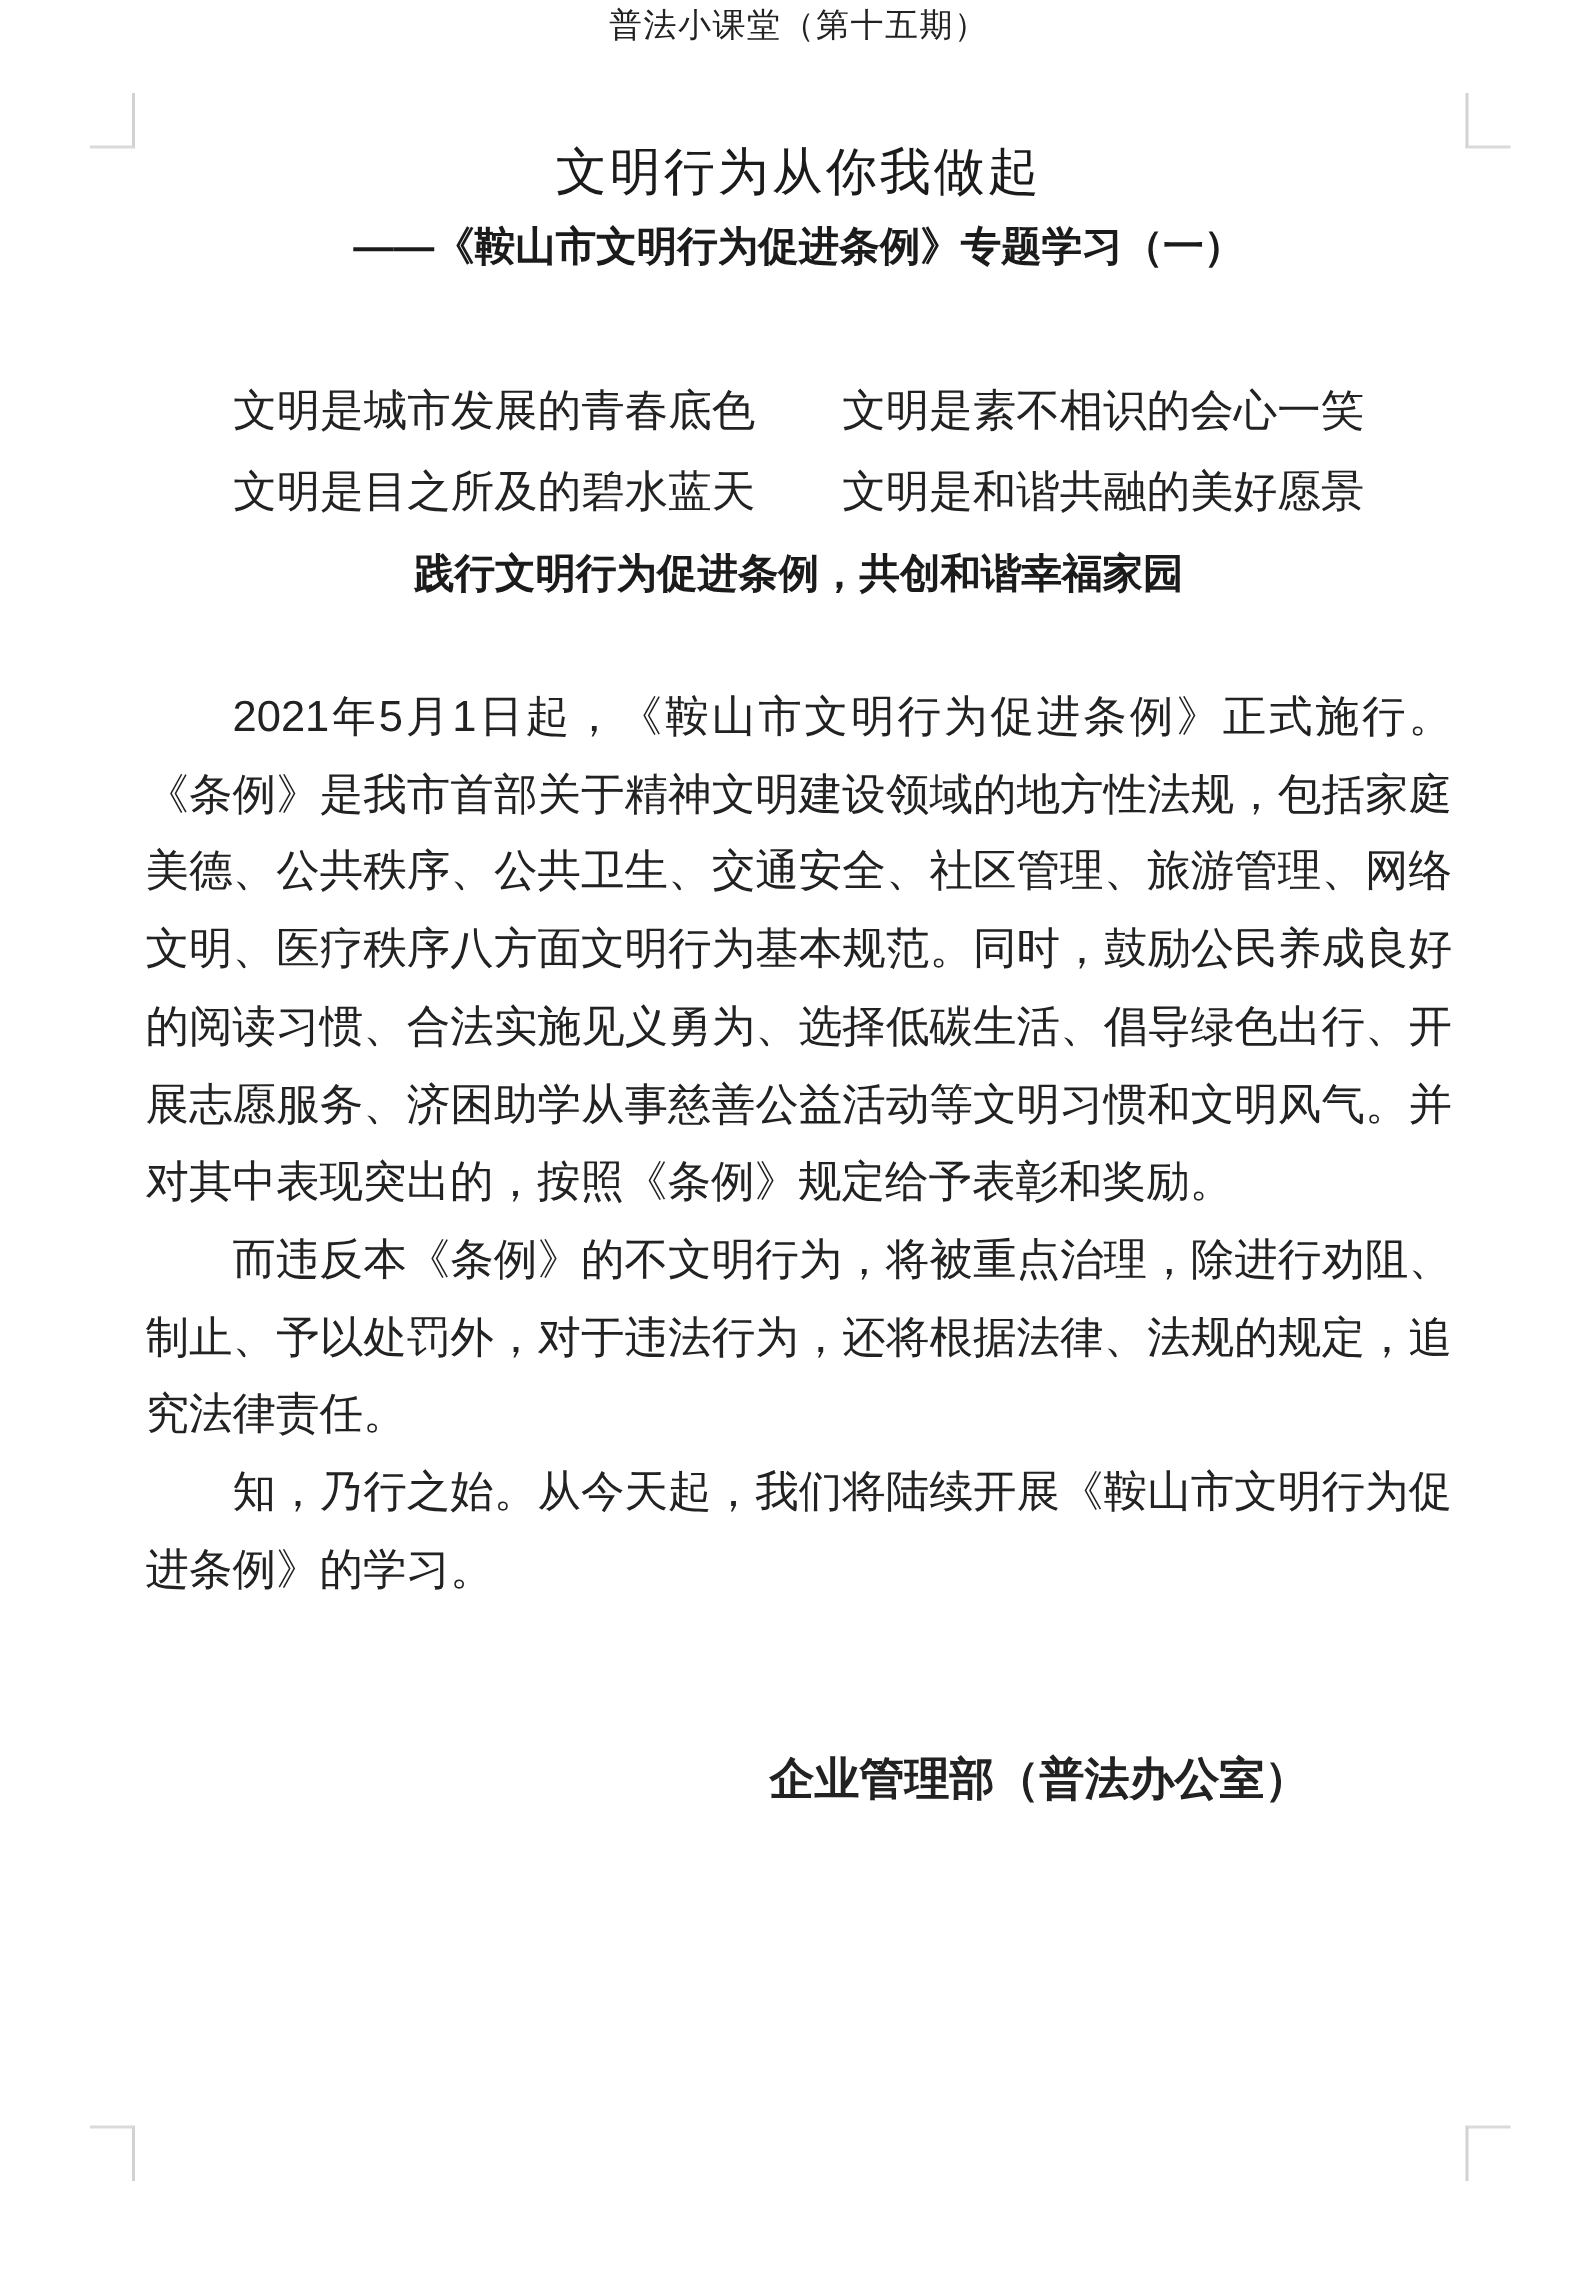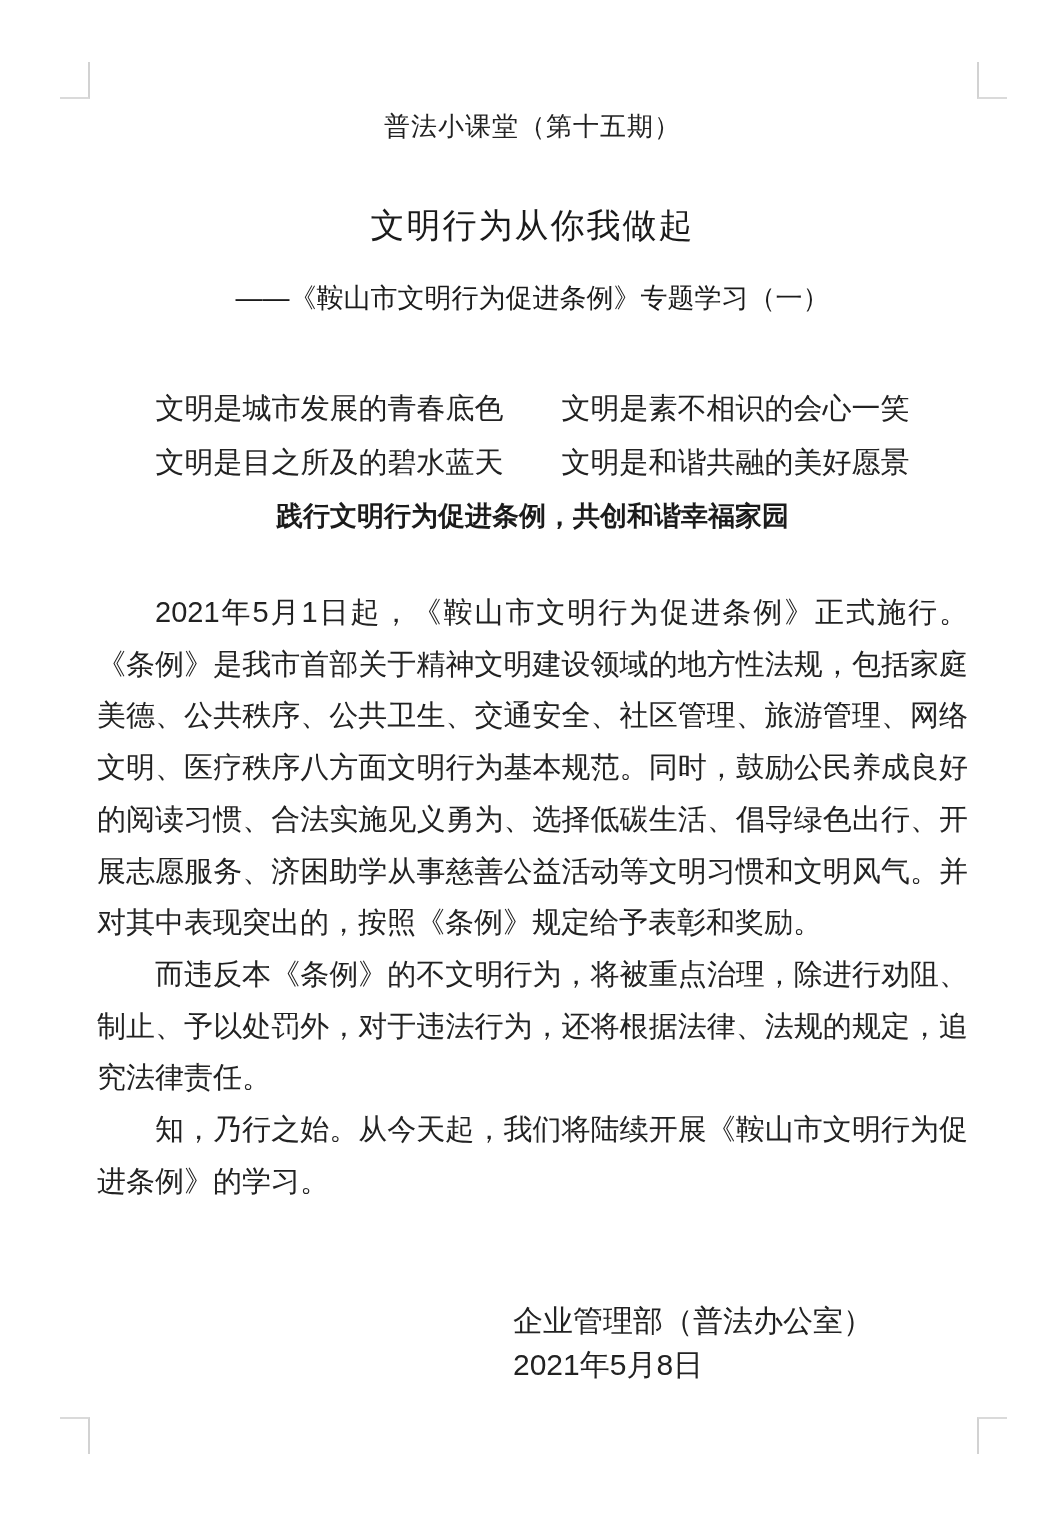--- a/index.html
+++ b/index.html
@@ -26,42 +26,41 @@
   .corner.tl { left: 60px;  top: 62px;   border-right: 2px solid #d2d2d2; border-bottom: 2px solid #dadada; }
   .corner.tr { left: 977px; top: 62px;   border-left: 2px solid #d2d2d2;  border-bottom: 2px solid #dadada; }
   .corner.bl { left: 60px;  top: 1417px; border-right: 2px solid #d2d2d2; border-top: 2px solid #dadada; }
   .corner.br { left: 977px; top: 1417px; border-left: 2px solid #d2d2d2;  border-top: 2px solid #dadada; }
 
   .content {
     box-sizing: border-box;
     padding: 0 85px 0 97px;
   }
   .doc-header {
-    margin-top: 110px;
     text-align: center;
-    font-size: 26px;
+    font-size: 22px;
     line-height: 33px;
     letter-spacing: 1px;
     color: #222222;
   }
   .doc-title {
     margin: 64px 0 0 0;
     text-align: center;
     font-size: 34px;
     line-height: 36px;
     font-weight: 400;
     letter-spacing: 2px;
     color: #1b1b1b;
   }
   .doc-subtitle {
-    margin-top: 40px;
+    margin-top: 16px;
     text-align: center;
     font-size: 27px;
     line-height: 30px;
-    font-weight: 400;
+    font-weight: 700;
     color: #1b1b1b;
   }
   .epigraph {
     margin-top: 68px;
     text-align: center;
   }
   .epigraph-line {
     font-size: 29px;
     line-height: 54px;
     white-space: pre;
@@ -83,20 +82,22 @@
     text-align: justify;
     text-indent: 2em;
     color: #222222;
   }
   .signature-block {
     margin-top: 86px;
     margin-left: auto;
     margin-right: 95px; 
     width: -moz-fit-content;
     width: fit-content;
+    text-align: center;
+    font-weight: bold;
   }
   .signature {
     font-size: 30px;
     line-height: 56px;
     color: #222222;
   }
   .date {
     font-size: 30px;
     line-height: 32px;
     color: #222222;
@@ -125,16 +126,15 @@
     </div>
 
     <div class="body-text">
       <p>2021年5月1日起，《鞍山市文明行为促进条例》正式施行。《条例》是我市首部关于精神文明建设领域的地方性法规，包括家庭美德、公共秩序、公共卫生、交通安全、社区管理、旅游管理、网络文明、医疗秩序八方面文明行为基本规范。同时，鼓励公民养成良好的阅读习惯、合法实施见义勇为、选择低碳生活、倡导绿色出行、开展志愿服务、济困助学从事慈善公益活动等文明习惯和文明风气。并对其中表现突出的，按照《条例》规定给予表彰和奖励。</p>
       <p>而违反本《条例》的不文明行为，将被重点治理，除进行劝阻、制止、予以处罚外，对于违法行为，还将根据法律、法规的规定，追究法律责任。</p>
       <p>知，乃行之始。从今天起，我们将陆续开展《鞍山市文明行为促进条例》的学习。</p>
     </div>
 
     <div class="signature-block">
       <div class="signature">企业管理部（普法办公室）</div>
-      <div class="date">2021年5月8日</div>
     </div>
   </div>
 </div>
 
 </body></html>

